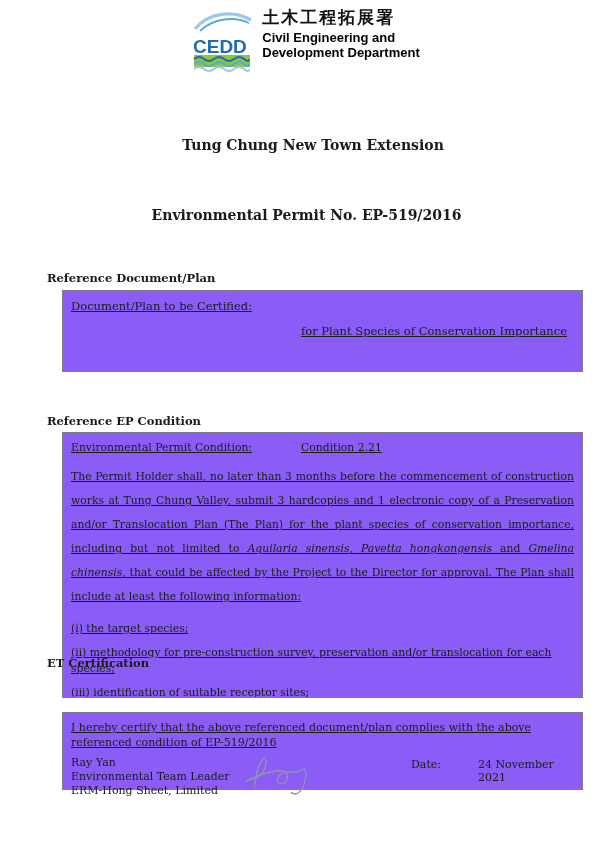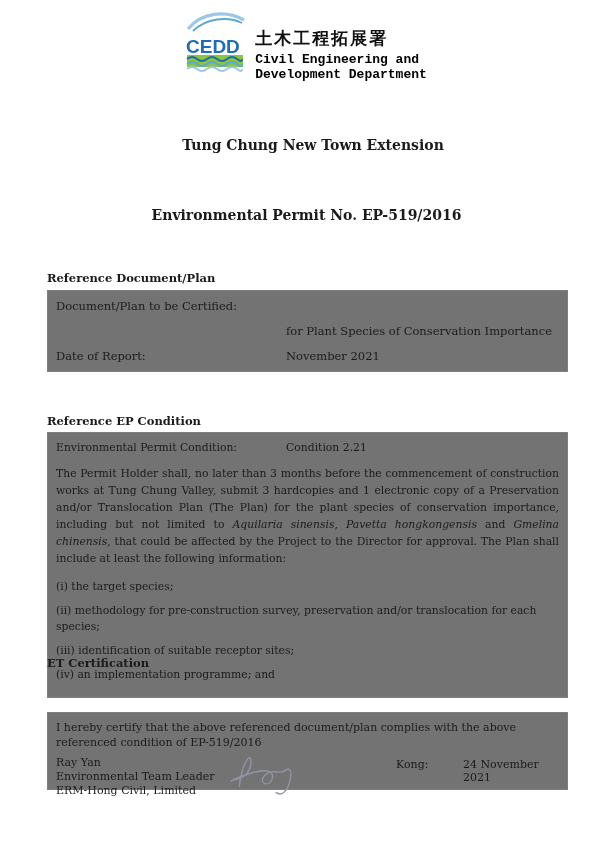--- a/index.html
+++ b/index.html
@@ -11,53 +11,54 @@
   }
 
   
   .logo-row { position:absolute; top:8px; left:0; right:0; display:flex; justify-content:center; align-items:flex-start; gap:9px; }
   .logo-mark { width:60px; height:64px; flex:0 0 auto; }
   .lg-blue   { fill:var(--logo_blue,#1f6cb0); }
   .lg-stroke-blue  { stroke:var(--logo_blue,#1f6cb0); fill:none; }
   .lg-stroke-light { stroke:var(--logo_light_blue,#9cc7e8); fill:none; }
   .lg-stroke-mid   { stroke:#5ba8d4; fill:none; }
   .lg-green  { fill:var(--logo_green,#8cc63f); }
-  .logo-text { font-family:Liberation Mono, monospace; margin-top:22px; }
+  .logo-text { font-family:Liberation Sans, sans-serif; margin-top:0; }
   .logo-zh   { font-size:17px; font-weight:bold; letter-spacing:2px; color:#111; line-height:19px; }
   .logo-en   { font-size:13px; font-weight:bold; color:#000000; line-height:15px; margin-top:3px; }
 
   
   .project-title {
     position:absolute; top:137px; left:0; right:0; text-align:center;
     font-size:14px; font-weight:bold;margin-left:13px;
   }
   .doc-title {
     position:absolute; top:205px; left:0; right:0; text-align:center;
     font-size:14px; font-weight:bold; line-height:21px;
   }
 
   
   .sec-heading { position:absolute; left:47px; font-size:11.5px; font-weight:bold; }
   .h-refdoc { top:271px; }
   .h-refep  { top:414px; }
   .h-etcert { top:656px; }
 
   .box {
-    position:absolute; left:47px; width:521px; box-sizing:border-box;
-    border:1px solid var(--box_border,#7f7f7f); background:#737373;
+    position:absolute; left:62px; width:521px; box-sizing:border-box;
+    border:1px solid var(--box_border,#7f7f7f); background:#8b5cf6;
     padding:7px 8px;
+    text-decoration:underline;
   }
   .box1 { top:290px; height:82px; font-size:11.5px; }
   .box2 { top:432px; height:266px; font-size:10.8px; overflow:hidden; }
   .box3 { top:712px; height:78px; font-size:11px; }
 
   .kv { display:grid; grid-template-columns:230px 1fr; line-height:16px; }
   .kv + .kv, .mt9 { margin-top:9px; }
 
-  .ep-paragraph { margin:9px 0 12px 0; line-height:17px; text-align:justify; }
+  .ep-paragraph { margin:9px 0 12px 0; line-height:24px; text-align:justify; }
   .it { font-style:italic; }
   .ep-item { margin:8px 0 0 0; line-height:16px; }
   .ep-item:first-of-type { margin-top:10px; }
 
   .certify { margin:0; line-height:15px; }
   .signer { position:absolute; left:8px; top:43px; line-height:14px; }
   .signature-wrap { position:absolute; left:176px; top:30px; }
   .date-label { position:absolute; left:348px; top:45px; }
   .date-value { position:absolute; left:415px; top:45px; }
   .sig-path { stroke:var(--signature_ink,#9094a6); stroke-width:1.4; fill:none; stroke-linecap:round; }
@@ -93,24 +94,20 @@
 
   <div class="sec-heading h-refdoc">Reference Document/Plan</div>
   <div class="box box1">
     <div class="kv">
       <span>Document/Plan to be Certified:</span>
     </div>
     <div class="kv mt9">
       <span></span>
       <span>for Plant Species of Conservation Importance</span>
     </div>
-    <div class="kv mt9">
-      <span>Date of Report:</span>
-      <span>November 2021</span>
-    </div>
   </div>
 
   <div class="sec-heading h-refep">Reference EP Condition</div>
   <div class="box box2">
     <div class="kv">
       <span>Environmental Permit Condition:</span>
       <span>Condition 2.21</span>
     </div>
     <p class="ep-paragraph"><span>The Permit Holder shall, no later than 3 months before the commencement of construction works at Tung Chung Valley, submit 3 hardcopies and 1 electronic copy of a Preservation and/or Translocation Plan (The Plan) for the plant species of conservation importance, including but not limited to </span><span class="it">Aquilaria sinensis</span><span>, </span><span class="it">Pavetta hongkongensis</span><span> and </span><span class="it">Gmelina chinensis</span><span>, that could be affected by the Project to the Director for approval.  The Plan shall include at least the following information:</span></p>
     <p class="ep-item">(i) the target species;</p>
@@ -119,27 +116,27 @@
     <p class="ep-item">(iv) an implementation programme; and</p>
 
   </div>
 
   <div class="sec-heading h-etcert">ET Certification</div>
   <div class="box box3">
     <p class="certify">I hereby certify that the above referenced document/plan complies with the above referenced condition of EP-519/2016</p>
     <div class="signer">
       <div>Ray Yan</div>
       <div>Environmental Team Leader</div>
-      <div>ERM-Hong Civil, Limited</div>
+      <div>ERM-Hong Sheet, Limited</div>
     </div>
     <div class="signature-wrap">
       <svg width="96" height="58" viewBox="0 0 96 58" aria-hidden="true">
         <g transform="rotate(-6 48 29)">
           <path class="sig-path" d="M14 40 C 20 14, 30 6, 28 18 C 26 28, 18 33, 10 32"></path>
           <path class="sig-path" d="M6 34 C 20 28, 38 25, 45 28 C 52 31, 46 42, 40 40 C 35 38, 38 31, 46 29 C 53 28, 56 32, 61 29 C 65 26, 68 28, 66 36 C 63 48, 56 55, 50 50"></path>
         </g>
       </svg>
     </div>
-    <span class="date-label">Kong:</span>
+    <span class="date-label">Date:</span>
     <span class="date-value">24 November 2021</span>
   </div>
 
 </div>
 
 </body></html>

